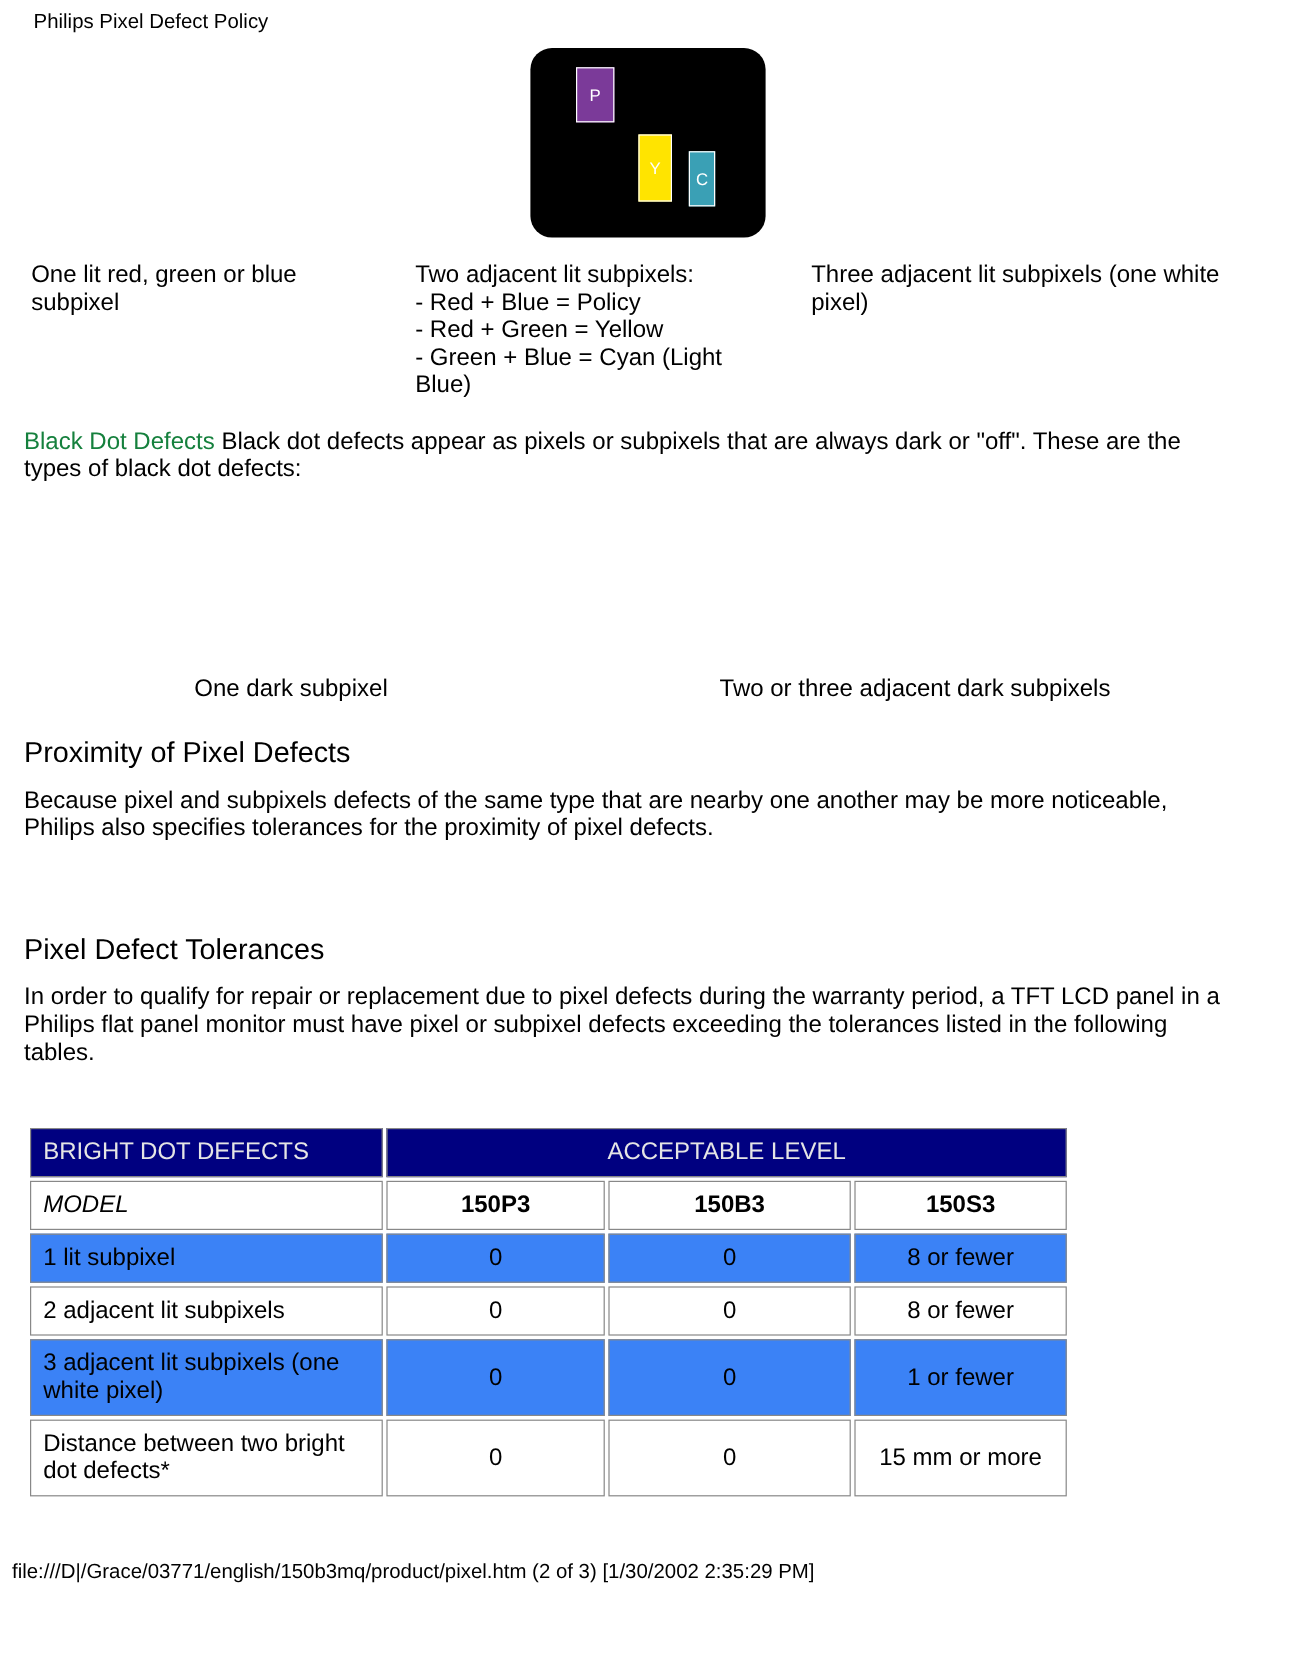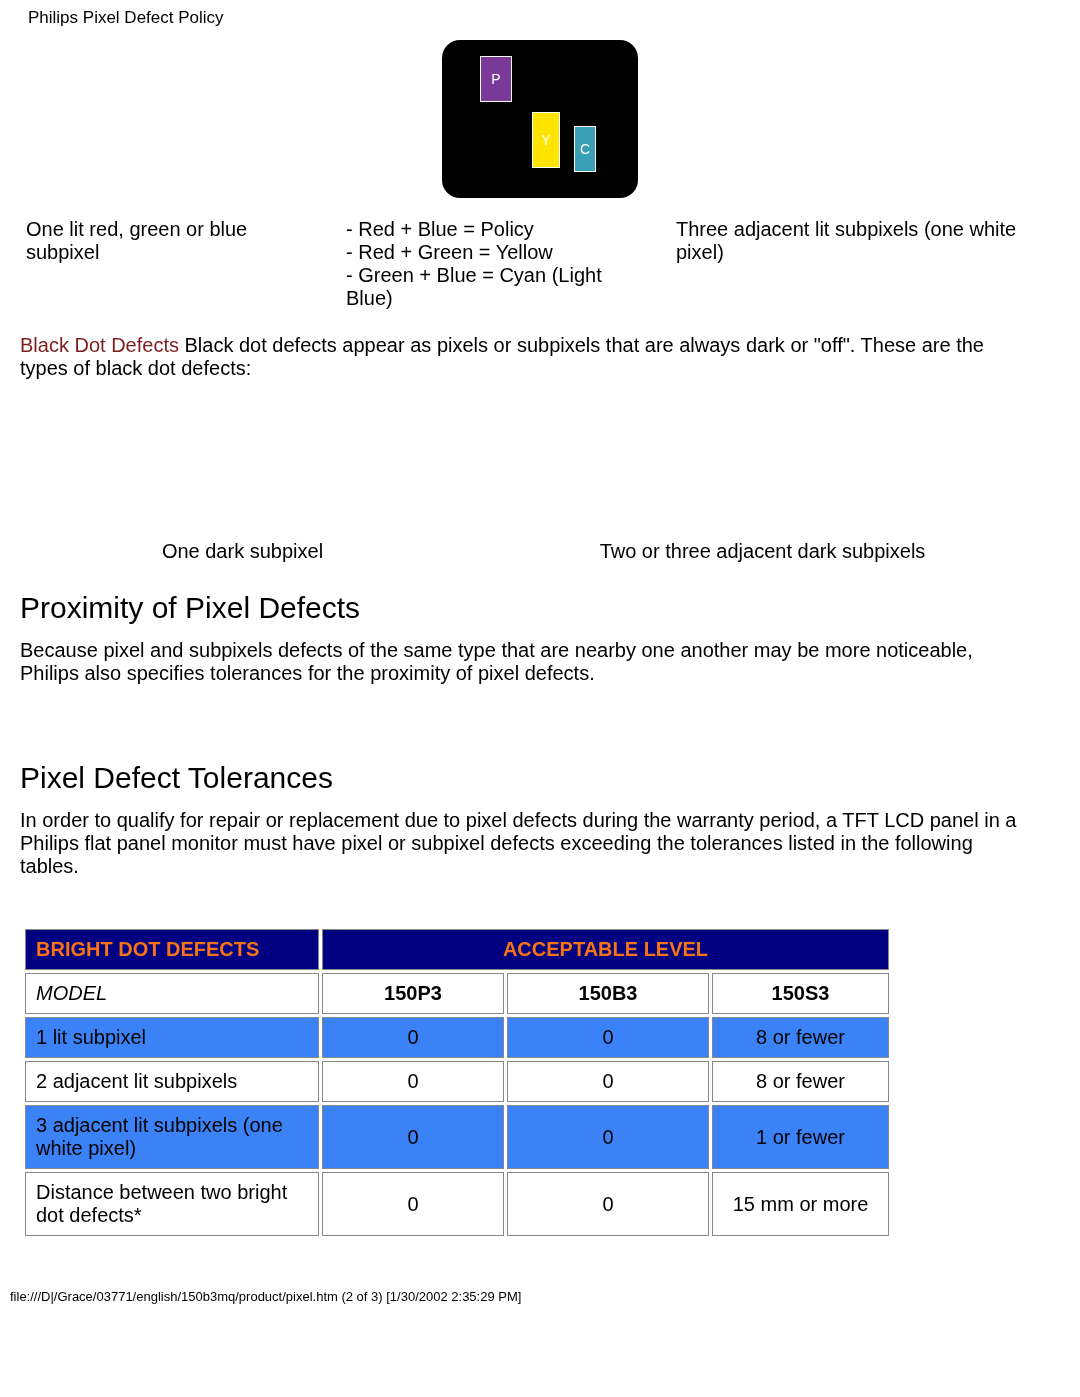--- a/index.html
+++ b/index.html
@@ -10,53 +10,54 @@
   .diagram{width:196px;height:158px;background:#000;border-radius:18px;position:relative}
   .pbox{position:absolute;border:1px solid #fff;display:flex;align-items:center;justify-content:center;font-size:14px;color:#fff;font-family:Arial}
   .pp{background:#7b3a99;top:16px;left:38px;width:30px;height:44px}
   .py{background:#ffe400;top:72px;left:90px;width:26px;height:54px;color:#fff}
   .pc{background:#3aa0b5;top:86px;left:132px;width:20px;height:44px}
   .cols{display:flex;gap:30px;padding:10px 6px 10px 6px}
   .c1{flex:0 0 290px}
   .c2{flex:0 0 300px}
   .c3{flex:1}
   .para{margin:14px 0;max-width:1000px}
-  .blue{color:#7f1d1d}
+  .blue{color:#15803d}
   .dark-row{display:flex;margin:160px 0 14px 0}
   .dr-l{width:445px;text-align:center}
   .dr-r{flex:1;text-align:center}
-  .h2{font-size:30px;margin:28px 0 14px 0}
+  .h2{font-size:24px;margin:28px 0 14px 0}
   .gap{height:34px}
   table.tol{border-collapse:separate;border-spacing:3px;width:870px;margin:0 2px}
   table.tol td,table.tol th{border:1px solid #888;padding:8px 10px;font-size:20px;vertical-align:middle}
-  .navyrow td{background:#000080;color:#f97316;font-weight:bold;text-align:center}
+  .navyrow td{background:#000080;color:#e5e5e5;font-weight:normal;text-align:center}
   .navyrow td.left{text-align:left}
   .modelrow td{font-weight:bold;text-align:center}
   .modelrow td.left{text-align:left;font-style:italic;font-weight:normal}
   .ylw{background:#3b82f6}
   .num{text-align:center}
-  .footer{font-size:13px;padding:50px 16px 10px 10px}
+  .footer{font-size:17px;padding:50px 16px 10px 10px}
 </style>
 </head>
 <body>
 
 <div class="page">
   <div class="hdr">Philips Pixel Defect Policy</div>
 
   <div class="diagram-wrap">
     <div class="diagram">
       <div class="pbox pp">P</div>
       <div class="pbox py">Y</div>
       <div class="pbox pc">C</div>
     </div>
   </div>
 
   <div class="cols">
     <div class="c1">One lit red, green or blue subpixel</div>
     <div class="c2">
+      <div>Two adjacent lit subpixels:</div>
       <div>- Red + Blue = Policy</div>
       <div>- Red + Green = Yellow</div>
       <div>- Green + Blue = Cyan (Light Blue)</div>
     </div>
     <div class="c3">Three adjacent lit subpixels (one white pixel)</div>
   </div>
 
   <div class="para">
     <span class="blue">Black Dot Defects</span><span> Black dot defects appear as pixels or subpixels that are always dark or "off". These are the types of black dot defects:</span>
   </div>

